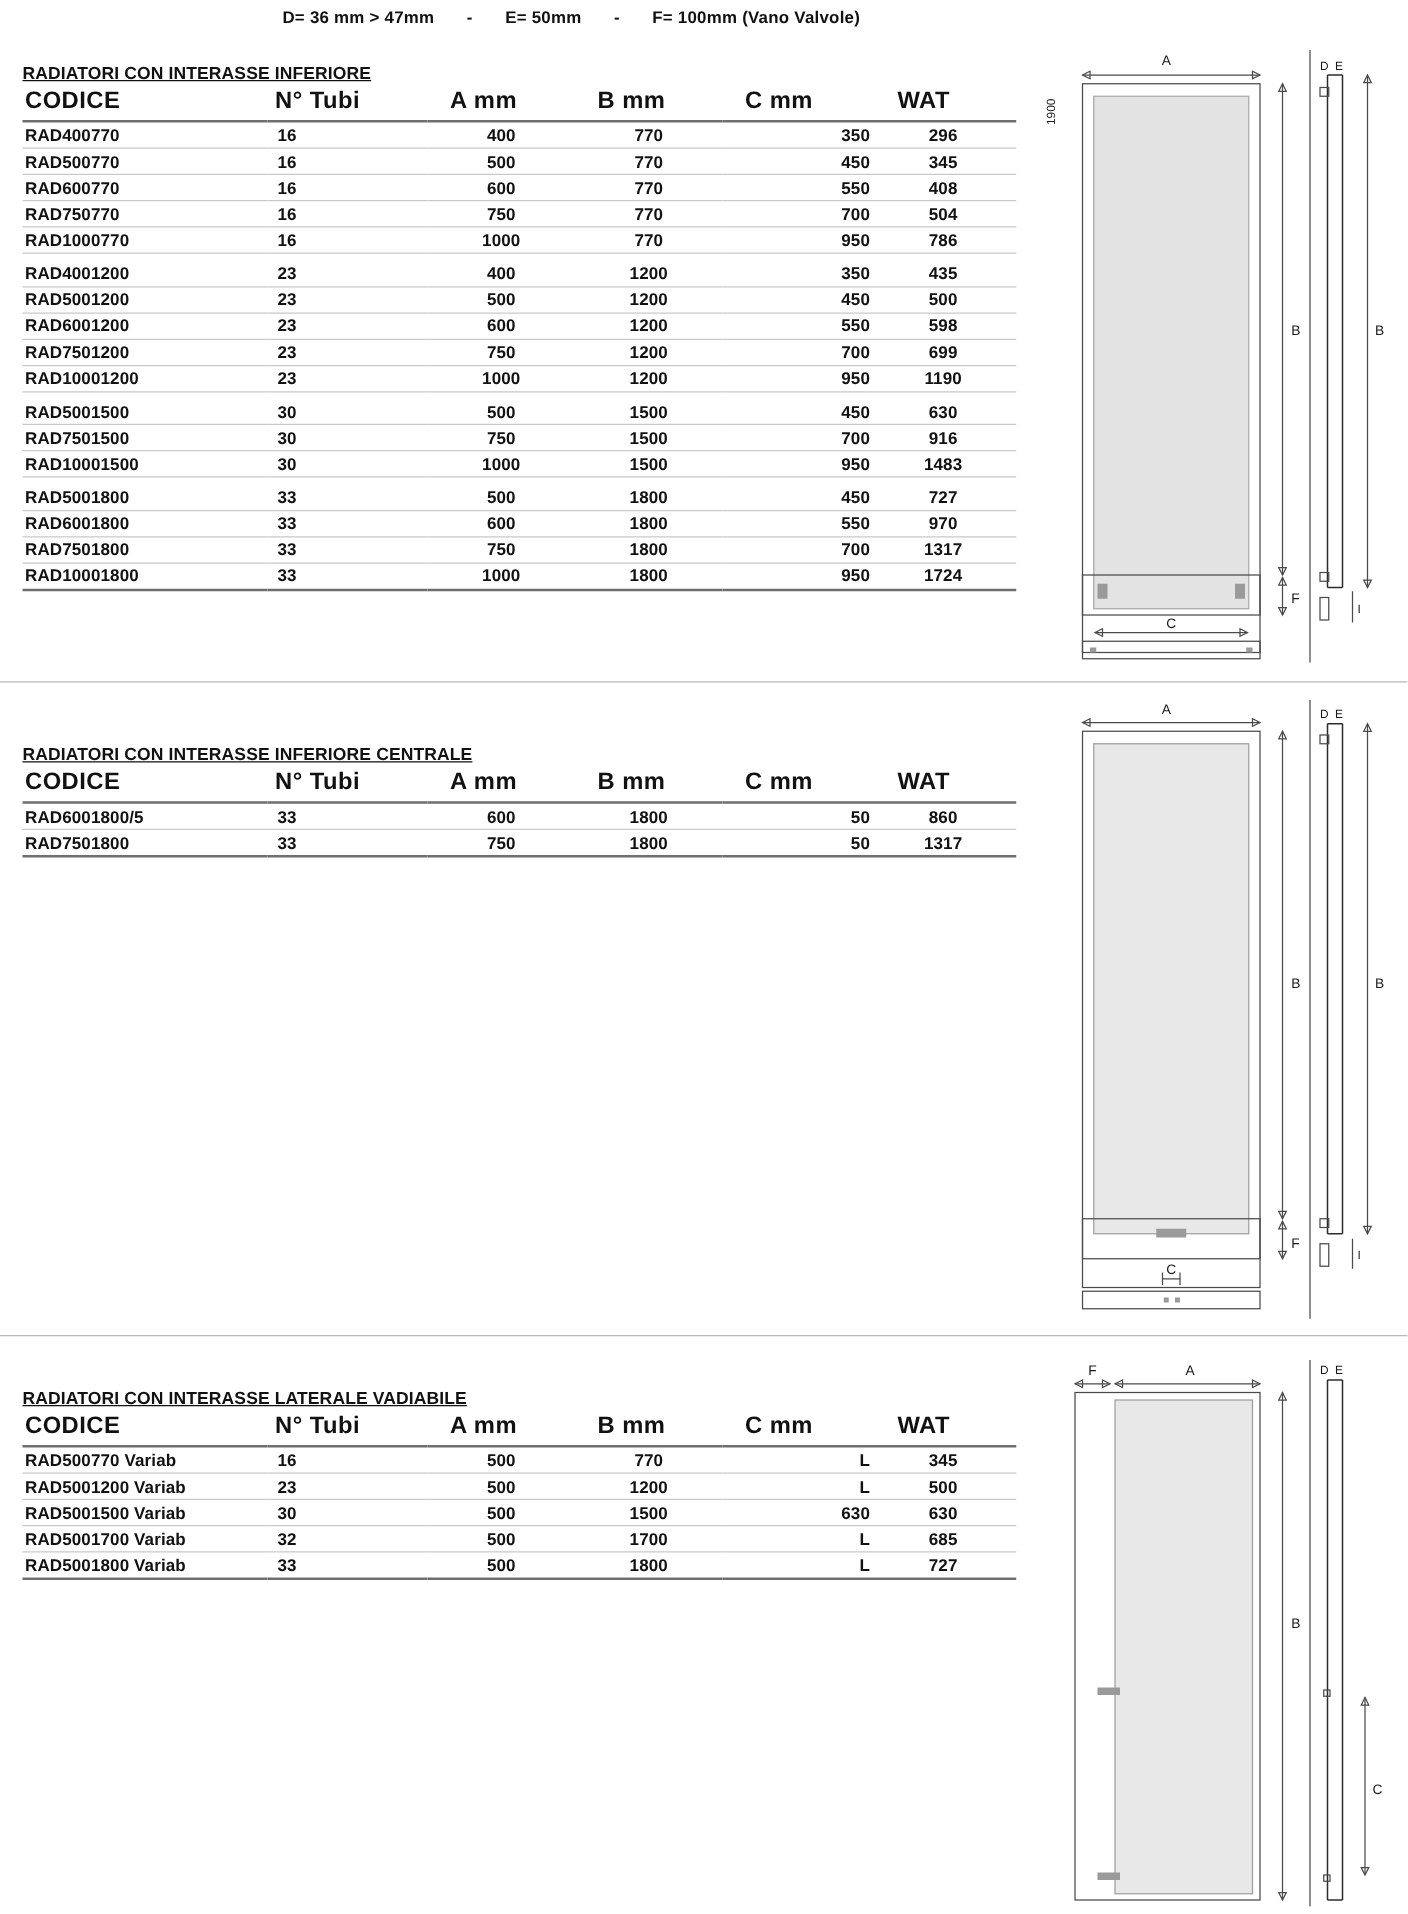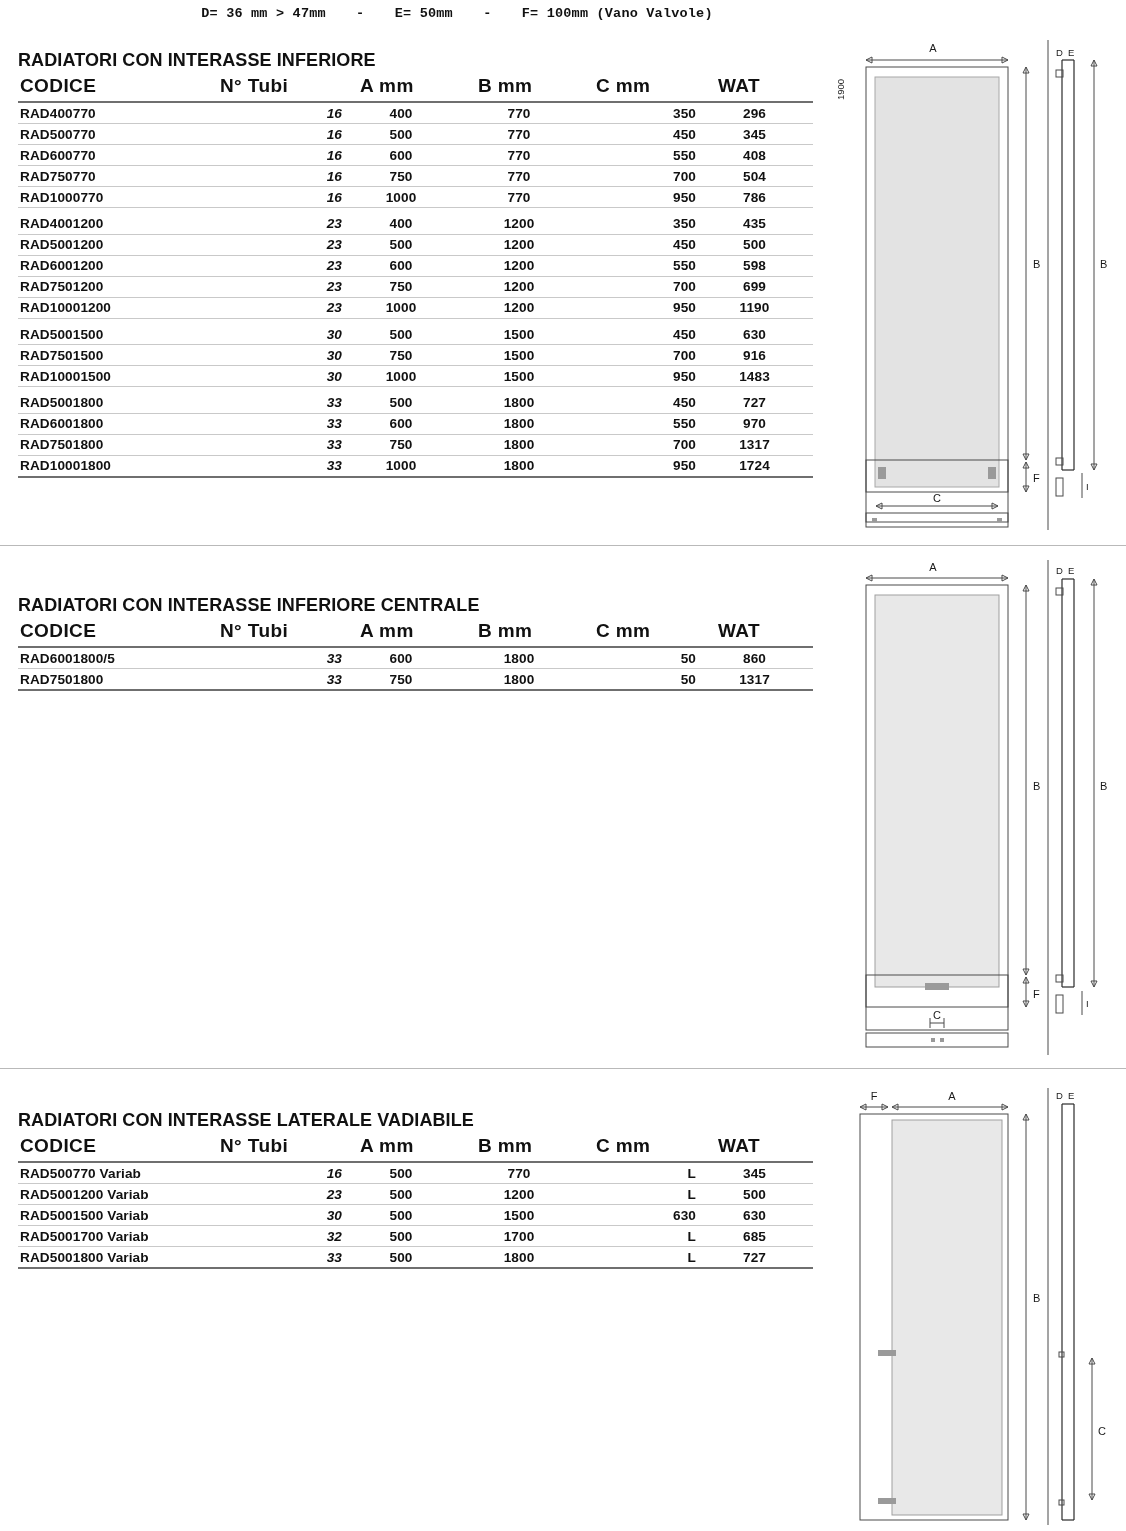--- a/index.html
+++ b/index.html
@@ -12,39 +12,38 @@
     overflow:hidden;
   }
   .page{position:relative;width:1126px;height:1531px;}
 
   
   .legend{
     position:absolute;top:6px;left:0;width:914px;
     text-align:center;
     font-size:13.5px;font-weight:bold;letter-spacing:.2px;
     color:#111;
-    font-family:Liberation Mono, monospace;
   }
   .legend span{display:inline-block;}
   .legend .sep{padding:0 22px;font-weight:bold;}
 
   
   .hr{position:absolute;left:0;width:1126px;height:1px;background:#b9b9b9;}
   .hr.d1{top:545px;}
   .hr.d2{top:1068px;}
 
   
   .block{position:absolute;left:18px;width:800px;}
   .block.b1{top:50px;}
   .block.b2{top:595px;}
   .block.b3{top:1110px;}
 
   .sect-title{
-    font-size:18px;font-weight:bold;letter-spacing:.1px;
-    color:#111;margin:0 0 2px 0;white-space:nowrap;
+    font-size:14px;font-weight:bold;letter-spacing:.1px;
+    color:#111;margin:0 0 2px 0;white-space:nowrap;text-decoration:underline;
   }
 
   table{border-collapse:collapse;width:795px;table-layout:fixed;}
   thead th{
     font-size:19px;font-weight:bold;color:#111;
     text-align:left;padding:2px 0 4px 0;
     border-bottom:2px solid #6f6f6f;
     letter-spacing:.4px;
     margin-top:43px;
   }
@@ -59,21 +58,21 @@
 
   col.c-code{width:196px;}
   col.c-tubi{width:128px;}
   col.c-a{width:118px;}
   col.c-b{width:118px;}
   col.c-c{width:118px;}
   col.c-wat{width:117px;}
 
   th.t-code,td.t-code{text-align:left;padding-left:2px;}
   th.t-tubi{padding-left:6px;}
-  td.t-tubi{text-align:right;padding-left:8px;font-style:italic;}
+  td.t-tubi{text-align:left;padding-left:8px;}
   th.t-a{padding-left:18px;}
   td.t-a{text-align:center;}
   th.t-b{padding-left:18px;}
   td.t-b{text-align:center;}
   th.t-c{padding-left:18px;}
   td.t-c{text-align:right;}
   th.t-wat{padding-left:22px;}
   td.t-wat{text-align:center;}
 
   

